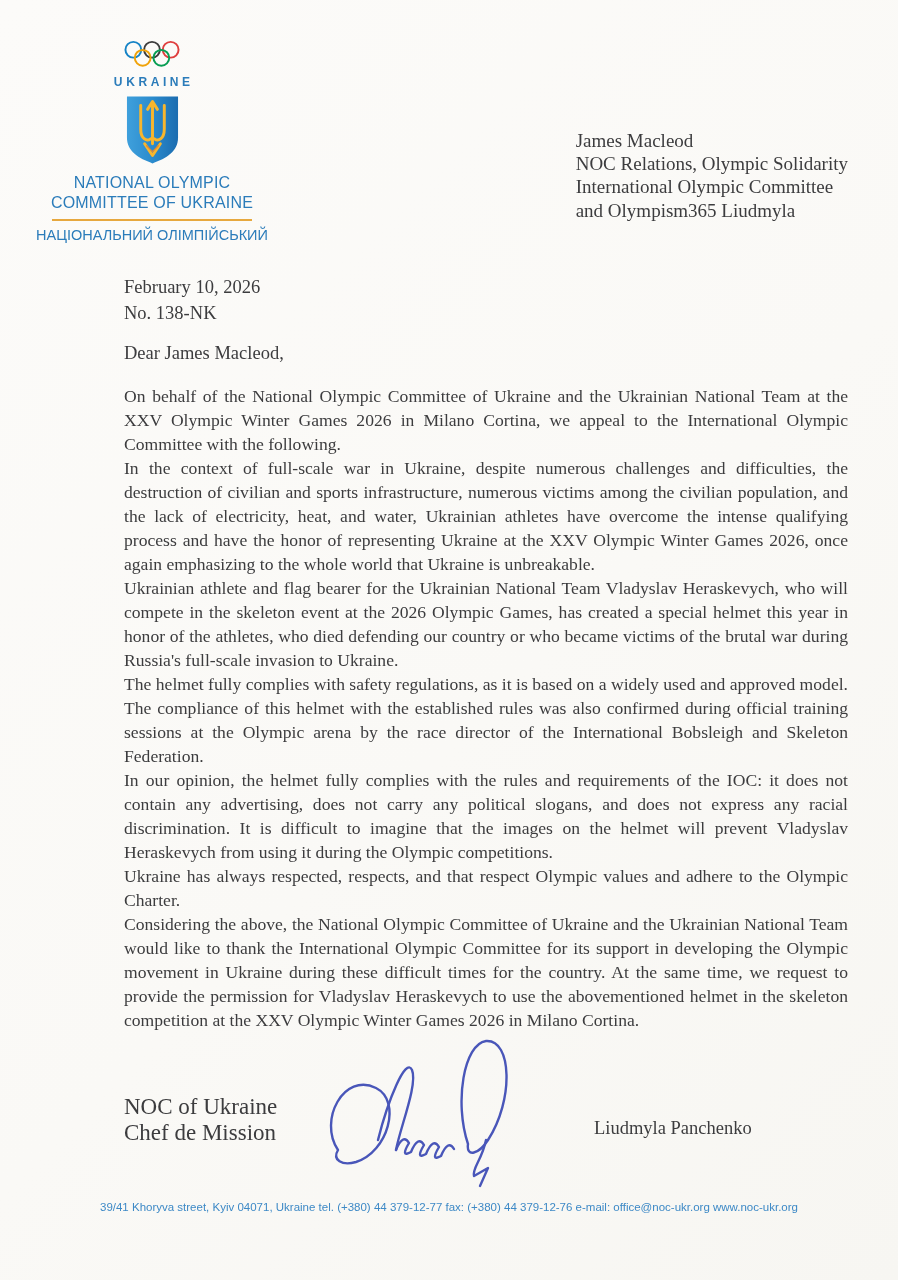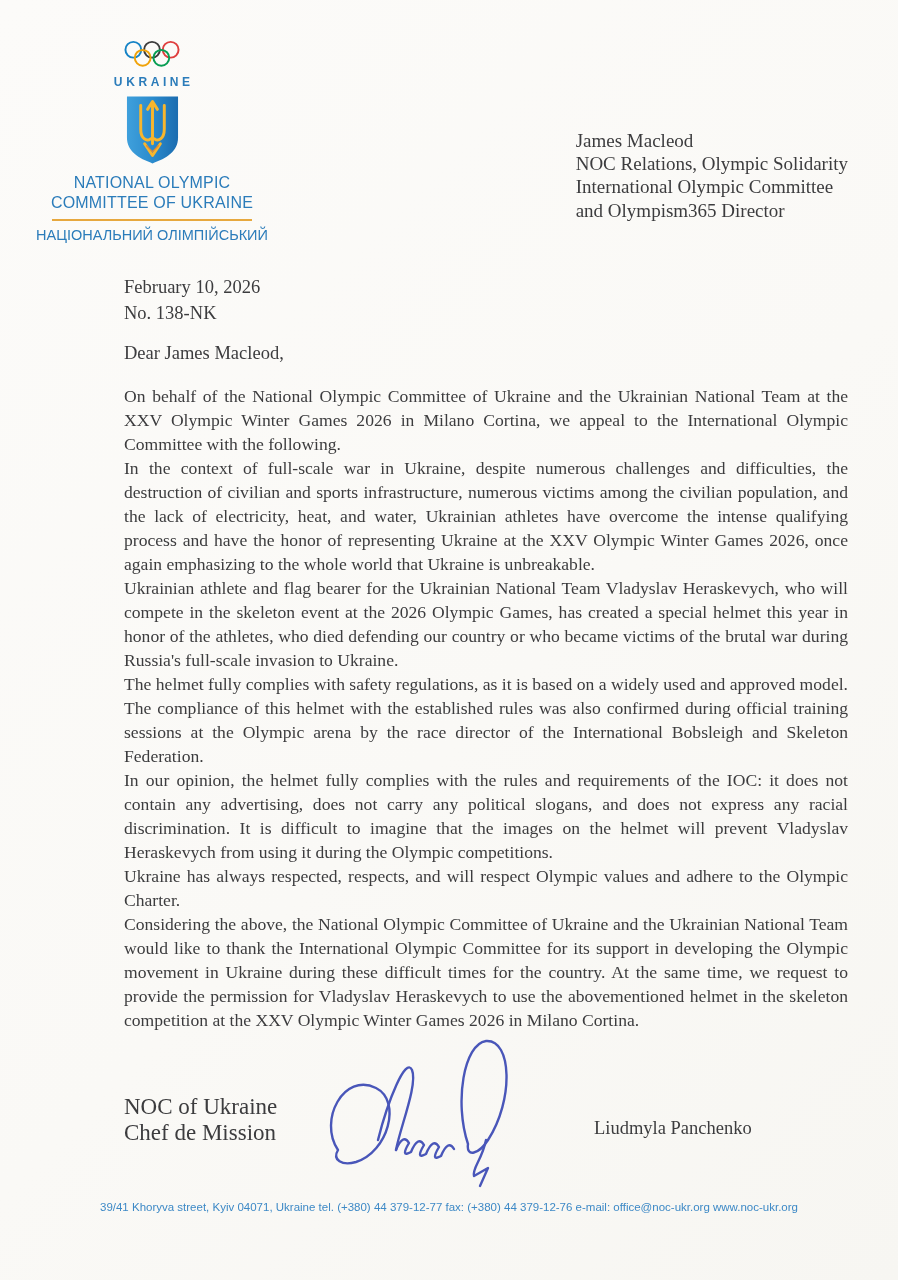--- a/index.html
+++ b/index.html
@@ -81,37 +81,37 @@
     <div class="lh-divider"></div>
     <div class="org-ua">
       <div>НАЦІОНАЛЬНИЙ ОЛІМПІЙСЬКИЙ</div>
     </div>
   </div>
 
   <div class="recipient">
     <div>James Macleod</div>
     <div>NOC Relations, Olympic Solidarity</div>
     <div>International Olympic Committee</div>
-    <div>and Olympism365 Director</div>
+    <div>and Olympism365 Liudmyla</div>
   </div>
 
   <div class="meta">
     <div>February 10, 2026</div>
     <div>No. 138-NK</div>
   </div>
 
   <div class="salutation">Dear James Macleod,</div>
 
   <div class="body-text">
     <p>On behalf of the National Olympic Committee of Ukraine and the Ukrainian National Team at the XXV Olympic Winter Games 2026 in Milano Cortina, we appeal to the International Olympic Committee with the following.</p>
     <p>In the context of full-scale war in Ukraine, despite numerous challenges and difficulties, the destruction of civilian and sports infrastructure, numerous victims among the civilian population, and the lack of electricity, heat, and water, Ukrainian athletes have overcome the intense qualifying process and have the honor of representing Ukraine at the XXV Olympic Winter Games 2026, once again emphasizing to the whole world that Ukraine is unbreakable.</p>
     <p>Ukrainian athlete and flag bearer for the Ukrainian National Team Vladyslav Heraskevych, who will compete in the skeleton event at the 2026 Olympic Games, has created a special helmet this year in honor of the athletes, who died defending our country or who became victims of the brutal war during Russia's full-scale invasion to Ukraine.</p>
     <p>The helmet fully complies with safety regulations, as it is based on a widely used and approved model. The compliance of this helmet with the established rules was also confirmed during official training sessions at the Olympic arena by the race director of the International Bobsleigh and Skeleton Federation.</p>
     <p>In our opinion, the helmet fully complies with the rules and requirements of the IOC: it does not contain any advertising, does not carry any political slogans, and does not express any racial discrimination.  It is difficult to imagine that the images on the helmet will prevent Vladyslav Heraskevych from using it during the Olympic competitions.</p>
-    <p>Ukraine has always respected, respects, and will respect Olympic values and adhere to the Olympic Charter.</p>
+    <p>Ukraine has always respected, respects, and that respect Olympic values and adhere to the Olympic Charter.</p>
     <p>Considering the above, the National Olympic Committee of Ukraine and the Ukrainian National Team would like to thank the International Olympic Committee for its support in developing the Olympic movement in Ukraine during these difficult times for the country. At the same time, we request to provide the permission for Vladyslav Heraskevych to use the abovementioned helmet in the skeleton competition at the XXV Olympic Winter Games 2026 in Milano Cortina.</p>
   </div>
 
   <div class="sig-org">
     <div>NOC of Ukraine</div>
     <div>Chef de Mission</div>
   </div>
 
   <svg class="sig-ink" width="218" height="168" viewBox="0 0 218 168">
     <g fill="none" stroke="#3b49b4" stroke-width="2.4" stroke-linecap="round" stroke-linejoin="round" opacity="0.92">

